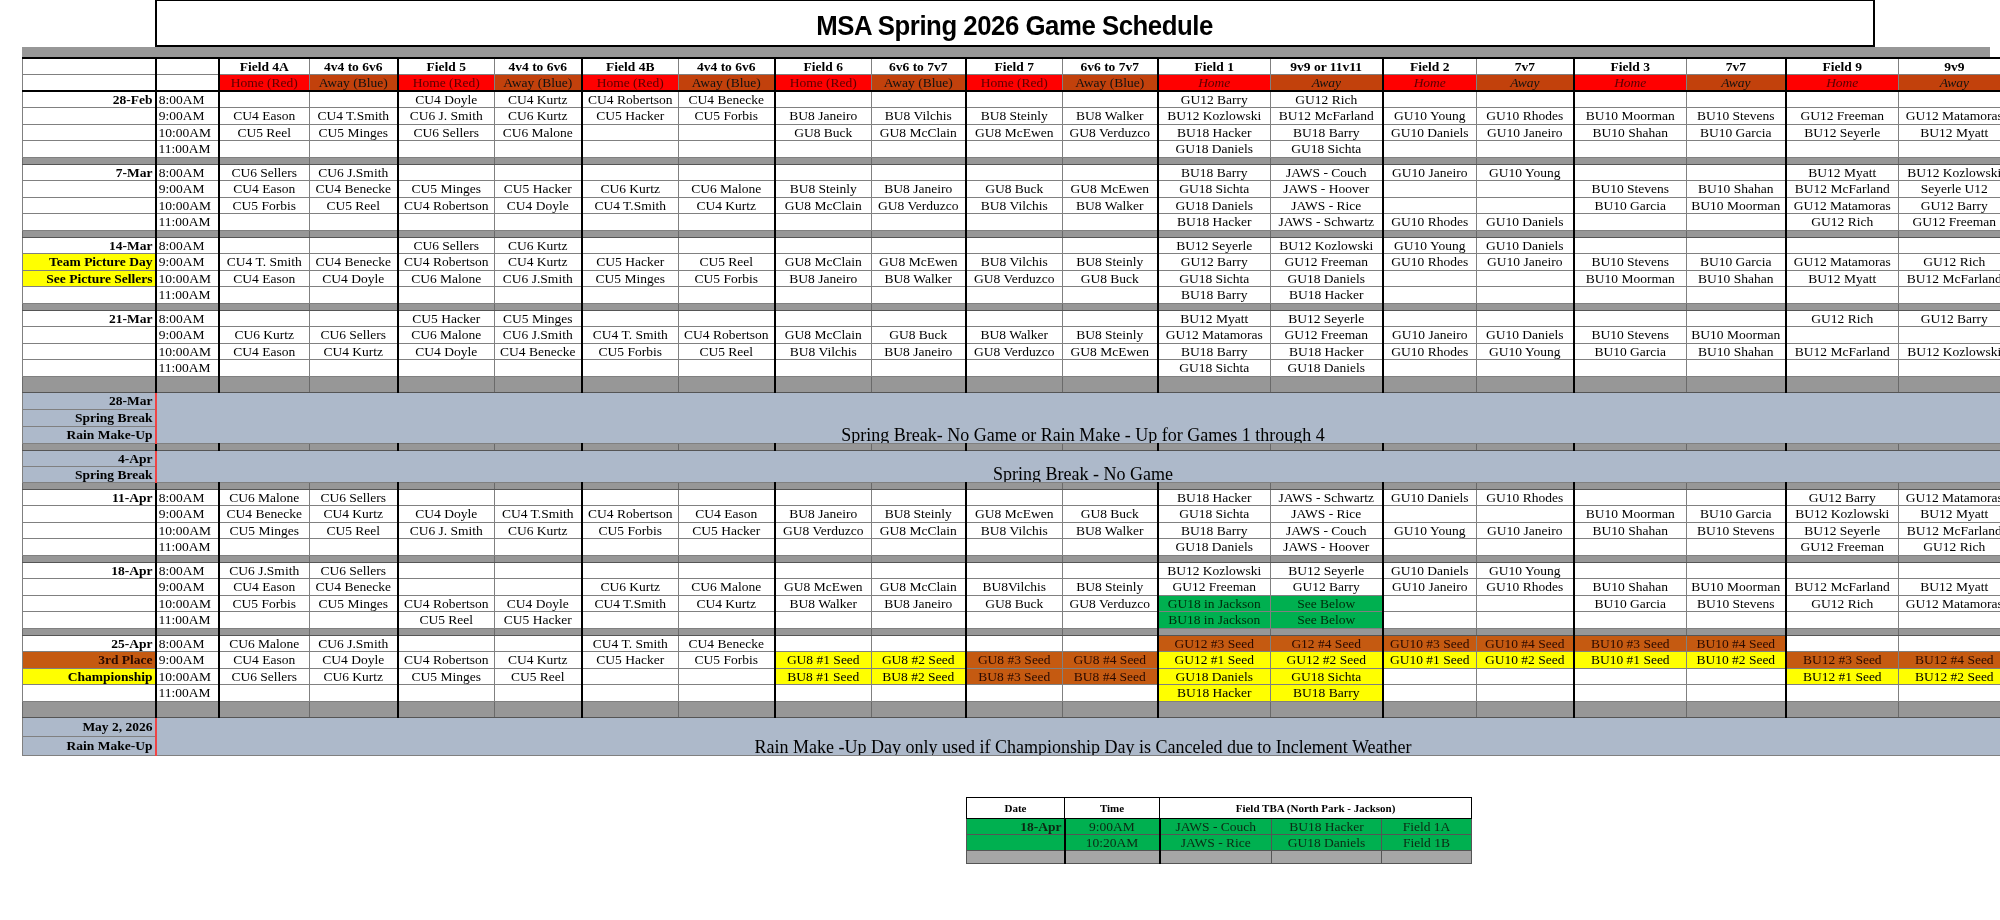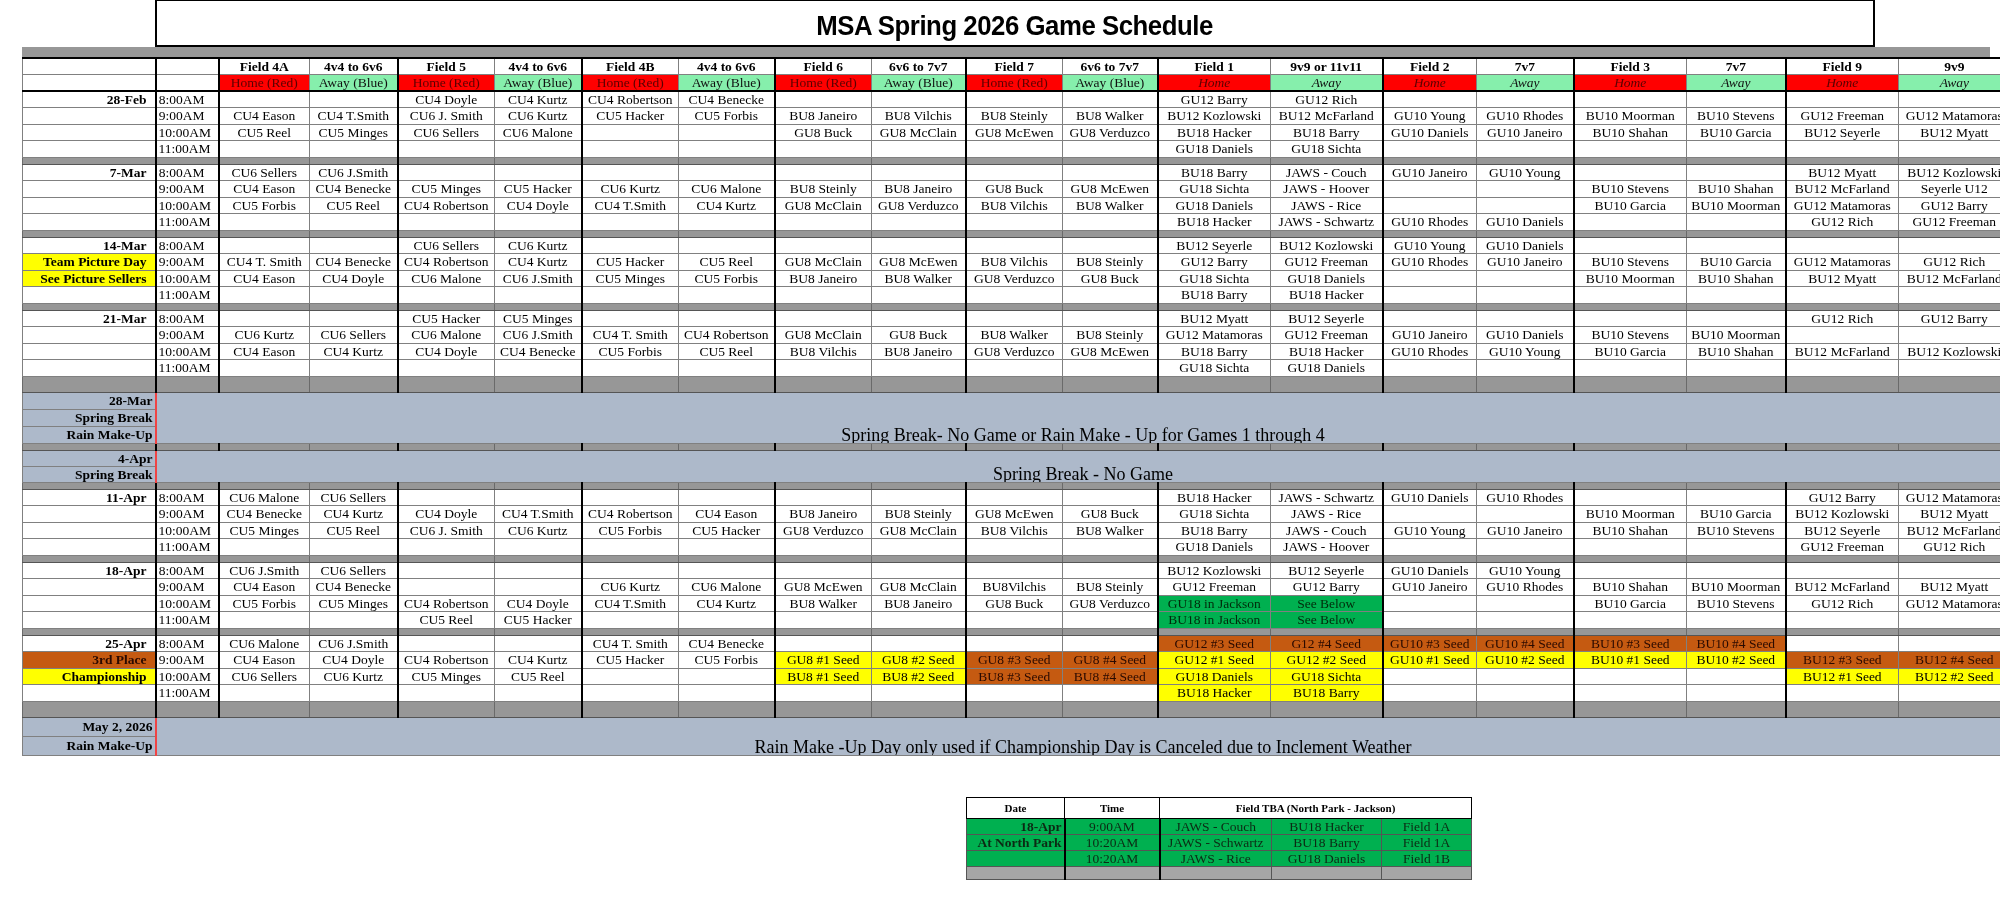--- a/index.html
+++ b/index.html
@@ -16,27 +16,27 @@
   .gray-band { position: absolute; left: 22px; width: 1968px; background: #979797; }
 
   table.sched {
     position: absolute; left: 22px; top: 57px; width: 1968px;
     border-collapse: collapse; table-layout: fixed; font-size: 13.5px;
   }
   table.sched td {
     height: 16.5px; line-height: 15px; border: 1px solid #808080; padding: 0 2px;
     text-align: center; white-space: nowrap; overflow: hidden;
   }
-  table.sched td.lbl { text-align: right; font-weight: bold; border-right: 2px solid #000; padding-right: 8px; }
+  table.sched td.lbl { text-align: right; font-weight: bold; border-right: 2px solid #000; padding-right: 2px; }
   table.sched td.time { text-align: right; border-right: 2px solid #000; padding-right: 13px; }
   table.sched td.thick-r { border-right: 2px solid #000; }
   table.sched tr.hdr td { font-weight: bold; border-top: 2px solid #000; }
   table.sched tr.sub td { font-weight: normal; }
   table.sched tr.sub td.home { background: #ff0000; color: #5a0000; }
-  table.sched tr.sub td.away { background: #86efac; color: #111; text-align: center; }
+  table.sched tr.sub td.away { background: #c2410c; color: #111; text-align: center; }
   table.sched tr.sub td.it { font-style: italic; }
   table.sched tr.sub td { border-bottom: 2px solid #000; }
   table.sched tr.sep td { height: 7px; background: #979797; border-left: 1px solid #6a6a6a; border-right: 1px solid #6a6a6a; border-top: 1px solid #555; border-bottom: 1px solid #555; padding: 0; }
   table.sched tr.sep td.thick-r, table.sched tr.sep td.lbl, table.sched tr.sep td.time { border-right: 2px solid #000; }
   table.sched tr.sepbig td { height: 16px; }
   table.sched td.note-lbl { background: #adb9ca; text-align: right; font-weight: bold; border-right: 2px solid #ef4444; }
   table.sched td.banner { background: #adb9ca; font-size: 18px; vertical-align: bottom; text-align: center; border-right: 2px solid #000; }
 
   td.c-yellow { background: #ffff00 !important; }
   td.c-orange { background: #c55a11 !important; color: #2a0a00; }
@@ -986,27 +986,20 @@
       <td colspan="3">Field TBA (North Park - Jackson)</td>
     </tr>
     <tr>
       <td class="jl">18-Apr</td>
       <td class="jt">9:00AM</td>
       <td>JAWS - Couch</td>
       <td>BU18 Hacker</td>
       <td>Field 1A</td>
     </tr>
     <tr>
-      <td class="jl">At North Park</td>
-      <td class="jt">10:20AM</td>
-      <td>JAWS - Schwartz</td>
-      <td>BU18 Barry</td>
-      <td>Field 1A</td>
-    </tr>
-    <tr>
       <td class="jl"></td>
       <td class="jt">10:20AM</td>
       <td>JAWS - Rice</td>
       <td>GU18 Daniels</td>
       <td>Field 1B</td>
     </tr>
     <tr class="jg">
       <td class="jl"></td>
         <td class="jt"></td>
         <td></td>

